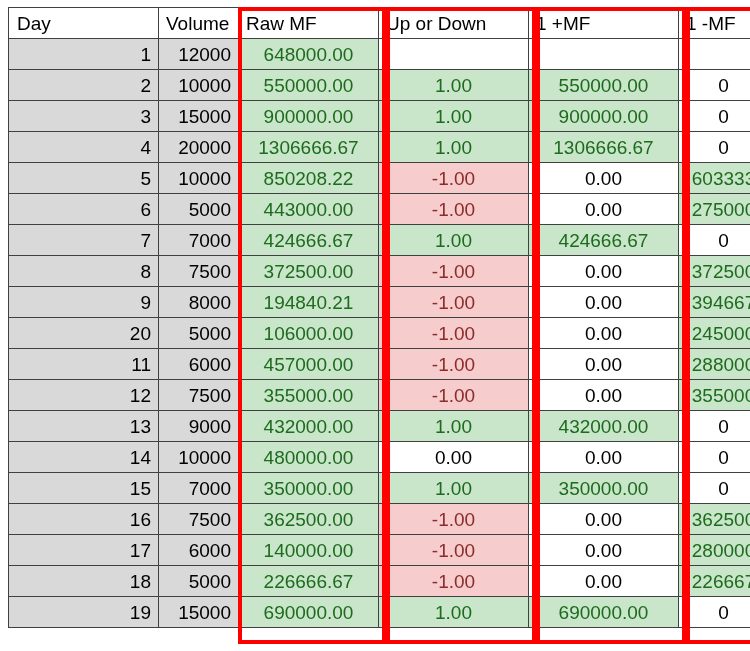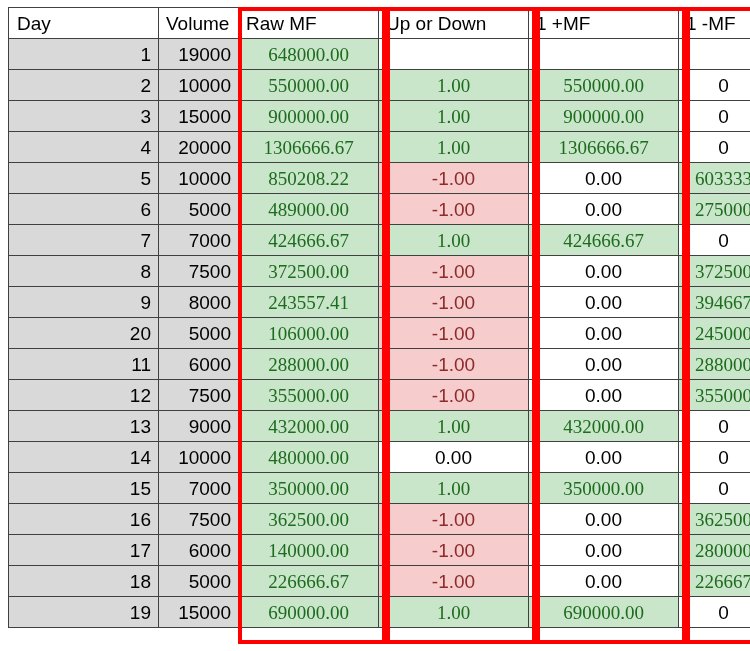--- a/index.html
+++ b/index.html
@@ -61,21 +61,21 @@
 
   
   td.cell {
     text-align: right;
     vertical-align: middle;
   }
   td.cell.center { text-align: center; }
 
   
   .fill-gray  { background: #d9d9d9 !important; }
-  .fill-green { background: #c9e5ca !important; color: #1d6b1d !important; font-family: Liberation Serif, serif; }
+  .fill-green { background: #c9e5ca !important; color: #1d6b1d !important; }
   .fill-pink  { background: #f6cccc !important; color: #8c2b2b !important; margin-left: 32px; }
   .fill-white { background: #ffffff !important; color: #000000 !important; }
 
   
   .redbox {
     position: absolute;
     border: 4px solid #ff0000;
     box-sizing: border-box;
     pointer-events: none;
   }
@@ -100,21 +100,21 @@
         <th class="hd">Volume</th>
         <th class="hd">Raw MF</th>
         <th class="hd">Up or Down</th>
         <th class="hd">1 +MF</th>
         <th class="hd">1 -MF</th>
       </tr>
     </thead>
     <tbody id="tbody">
         <tr>
           <td class="cell fill-gray">1</td>
-          <td class="cell fill-gray">19000</td>
+          <td class="cell fill-gray">12000</td>
           <td class="cell center fill-green">648000.00</td>
           <td class="cell center fill-white"></td>
           <td class="cell center fill-white"></td>
           <td class="cell center fill-white"></td>
         </tr>
         <tr>
           <td class="cell fill-gray">2</td>
           <td class="cell fill-gray">10000</td>
           <td class="cell center fill-green">550000.00</td>
           <td class="cell center fill-green">1.00</td>
@@ -141,21 +141,21 @@
           <td class="cell fill-gray">5</td>
           <td class="cell fill-gray">10000</td>
           <td class="cell center fill-green">850208.22</td>
           <td class="cell center fill-pink">-1.00</td>
           <td class="cell center fill-white">0.00</td>
           <td class="cell center fill-green">603333</td>
         </tr>
         <tr>
           <td class="cell fill-gray">6</td>
           <td class="cell fill-gray">5000</td>
-          <td class="cell center fill-green">489000.00</td>
+          <td class="cell center fill-green">443000.00</td>
           <td class="cell center fill-pink">-1.00</td>
           <td class="cell center fill-white">0.00</td>
           <td class="cell center fill-green">275000</td>
         </tr>
         <tr>
           <td class="cell fill-gray">7</td>
           <td class="cell fill-gray">7000</td>
           <td class="cell center fill-green">424666.67</td>
           <td class="cell center fill-green">1.00</td>
           <td class="cell center fill-green">424666.67</td>
@@ -165,37 +165,37 @@
           <td class="cell fill-gray">8</td>
           <td class="cell fill-gray">7500</td>
           <td class="cell center fill-green">372500.00</td>
           <td class="cell center fill-pink">-1.00</td>
           <td class="cell center fill-white">0.00</td>
           <td class="cell center fill-green">372500</td>
         </tr>
         <tr>
           <td class="cell fill-gray">9</td>
           <td class="cell fill-gray">8000</td>
-          <td class="cell center fill-green">243557.41</td>
+          <td class="cell center fill-green">194840.21</td>
           <td class="cell center fill-pink">-1.00</td>
           <td class="cell center fill-white">0.00</td>
           <td class="cell center fill-green">394667</td>
         </tr>
         <tr>
           <td class="cell fill-gray">20</td>
           <td class="cell fill-gray">5000</td>
           <td class="cell center fill-green">106000.00</td>
           <td class="cell center fill-pink">-1.00</td>
           <td class="cell center fill-white">0.00</td>
           <td class="cell center fill-green">245000</td>
         </tr>
         <tr>
           <td class="cell fill-gray">11</td>
           <td class="cell fill-gray">6000</td>
-          <td class="cell center fill-green">288000.00</td>
+          <td class="cell center fill-green">457000.00</td>
           <td class="cell center fill-pink">-1.00</td>
           <td class="cell center fill-white">0.00</td>
           <td class="cell center fill-green">288000</td>
         </tr>
         <tr>
           <td class="cell fill-gray">12</td>
           <td class="cell fill-gray">7500</td>
           <td class="cell center fill-green">355000.00</td>
           <td class="cell center fill-pink">-1.00</td>
           <td class="cell center fill-white">0.00</td>

